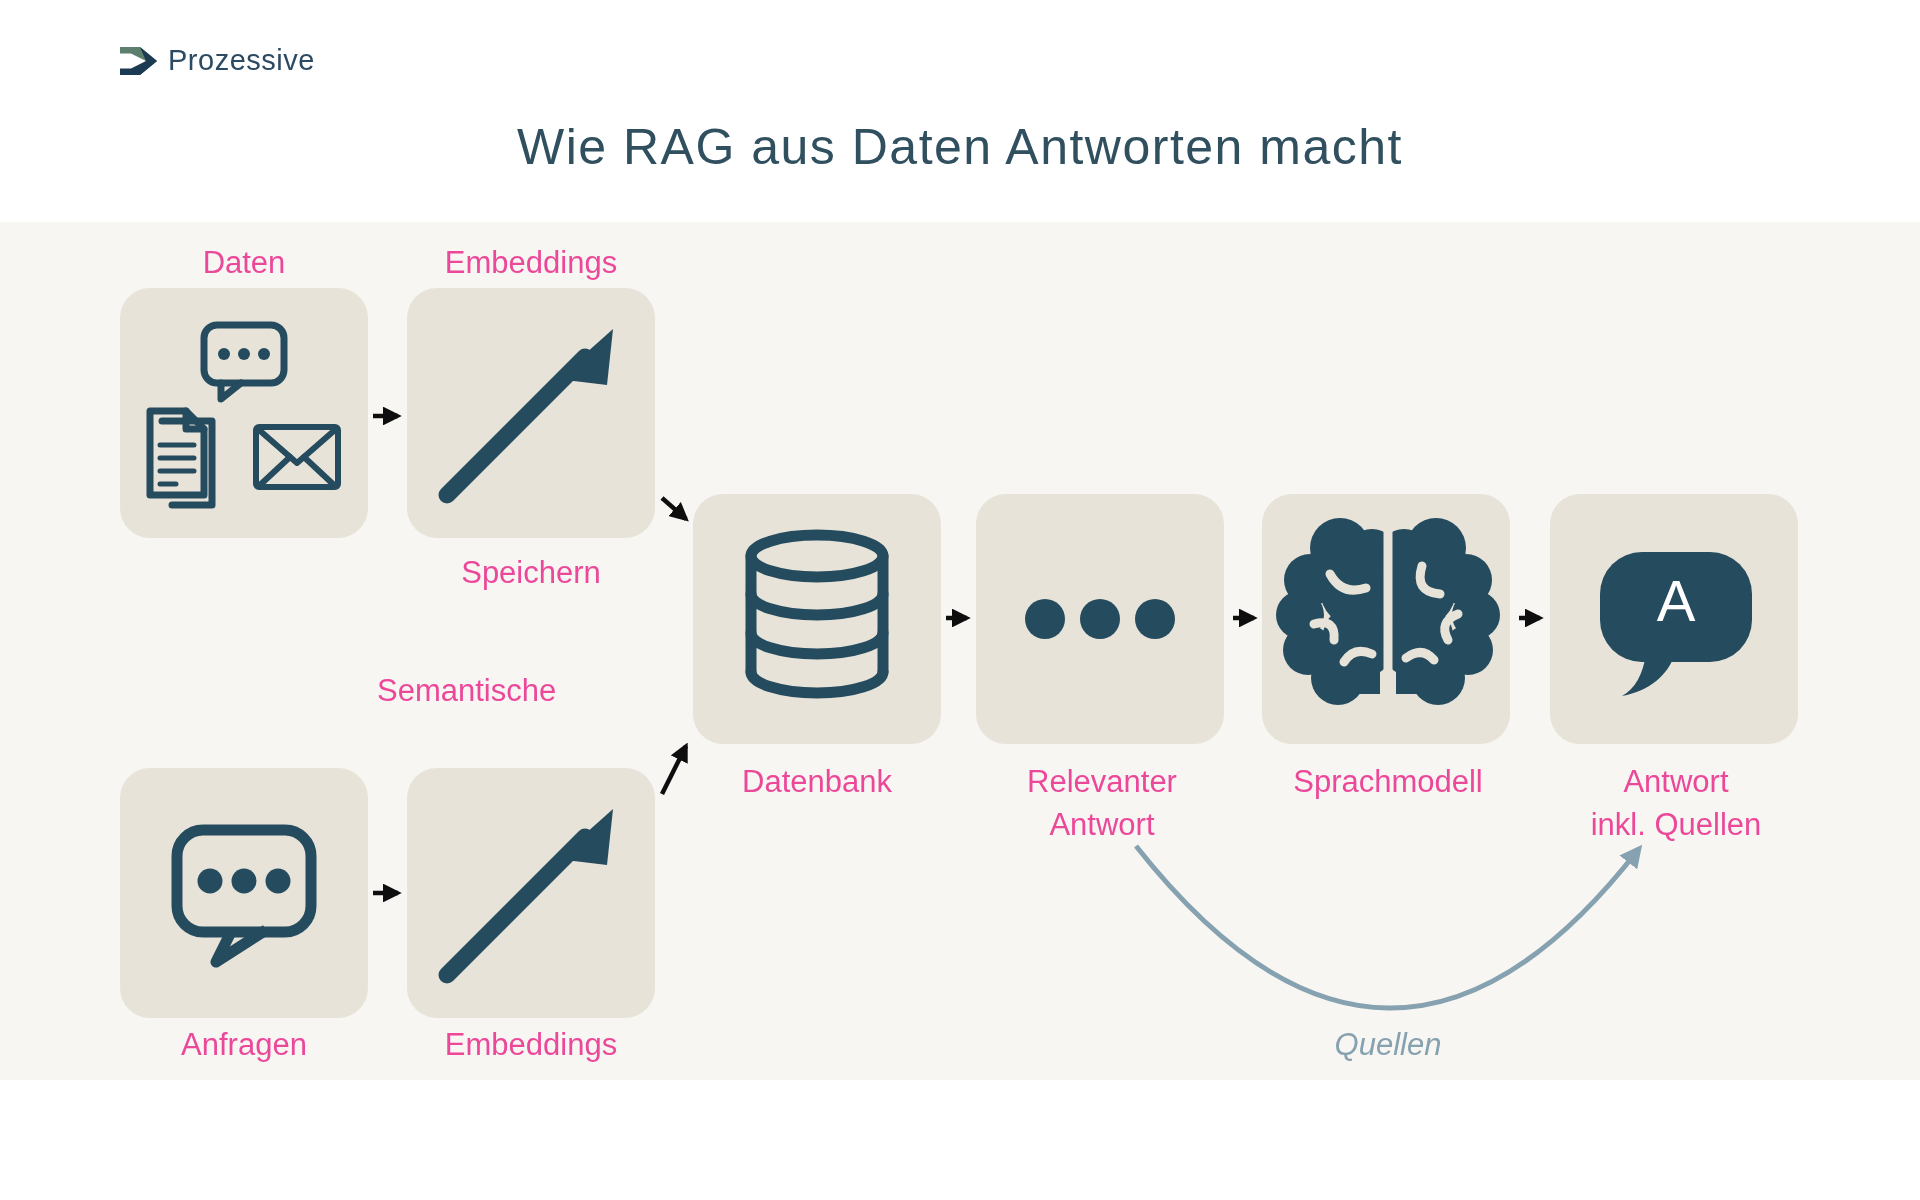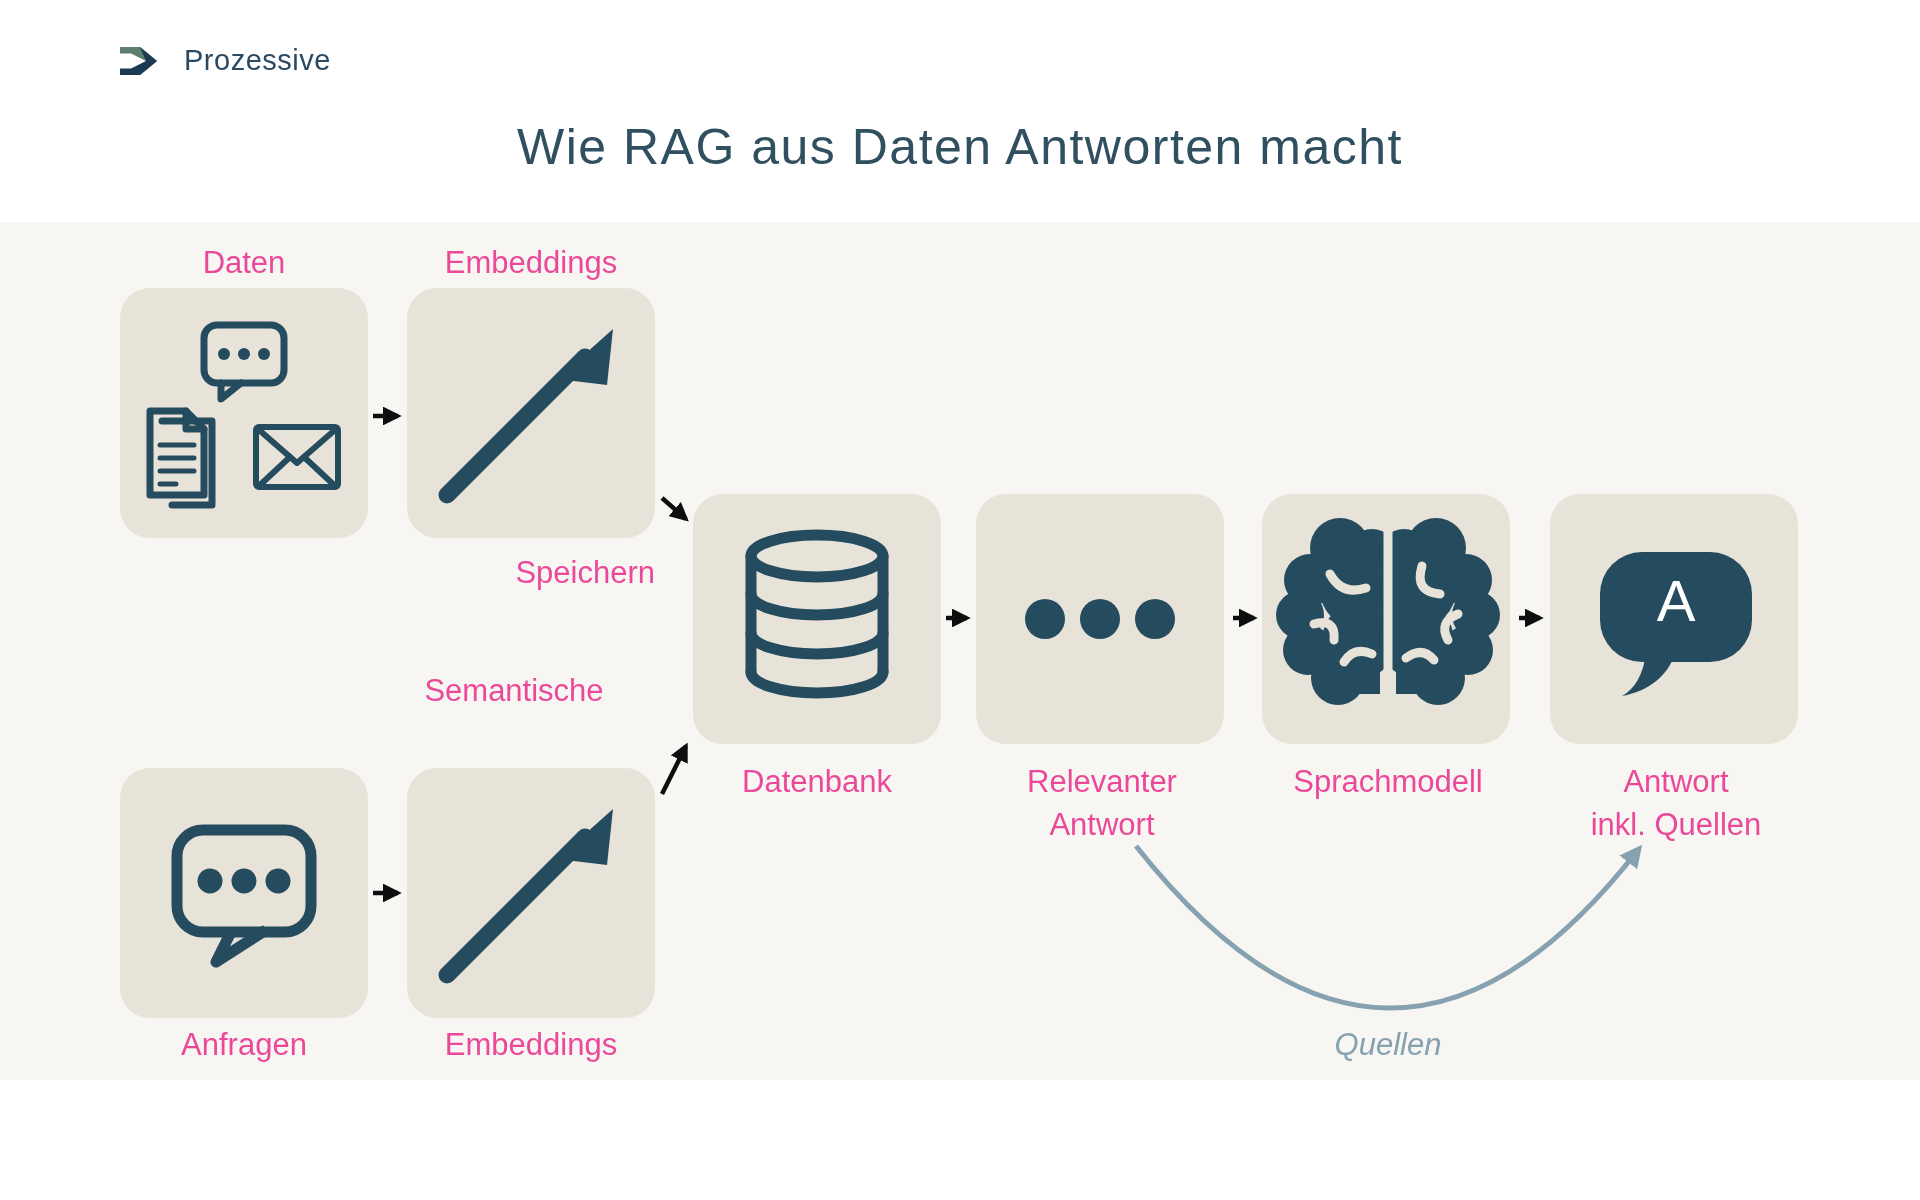--- a/index.html
+++ b/index.html
@@ -5,21 +5,21 @@
   html,body{margin:0;padding:0;}
   body{
     width:1920px;height:1200px;position:relative;overflow:hidden;
     background:#ffffff;
     font-family:"Liberation Sans", sans-serif;
   }
   .band{position:absolute;left:0;width:1920px;}
   .band.gray{top:222px;height:858px;background:#f7f6f3;}
 
   
-  .logo{position:absolute;left:118px;top:44px;display:flex;align-items:center;gap:24px;}
+  .logo{position:absolute;left:118px;top:44px;display:flex;align-items:center;gap:8px;}
   .logo-text{font-size:29px;font-weight:500;color:#2d4a63;letter-spacing:0.5px;}
 
   
   .title{
     position:absolute;left:0;top:122px;width:1920px;text-align:center;
     font-size:50px;font-weight:400;color:#30505f;letter-spacing:1.5px;line-height:1;
   }
 
   
   .node{position:absolute;width:248px;height:250px;background:#e8e3d9;border-radius:30px;}
@@ -33,22 +33,22 @@
   #box-anfragen{left:120px;top:768px;}
   #box-emb-bottom{left:407px;top:768px;}
 
   
   .lbl{
     position:absolute;font-size:31px;color:#ec4899;line-height:43px;
     text-align:center;white-space:nowrap;
   }
   #lbl-daten{left:120px;top:241px;width:248px;}
   #lbl-emb-top{left:407px;top:241px;width:248px;}
-  #lbl-speichern{left:407px;top:551px;width:248px;text-align:right;}
-  #lbl-semantische{left:377px;top:669px;width:274px;text-align:center;}
+  #lbl-speichern{left:407px;top:551px;width:248px;text-align:center;}
+  #lbl-semantische{left:377px;top:669px;width:274px;text-align:left;}
   #lbl-vektor{left:693px;top:760px;width:248px;}
   #lbl-relevanter{left:976px;top:760px;width:252px;}
   #lbl-sprachmodell{left:1262px;top:760px;width:252px;}
   #lbl-antwort{left:1538px;top:760px;width:276px;}
   #lbl-anfragen{left:120px;top:1023px;width:248px;}
   #lbl-emb-bottom{left:407px;top:1023px;width:248px;}
   #lbl-quellen{left:1262px;top:1023px;width:252px;color:#86a1af;font-style:italic;}
 
   
   .answer-letter{

